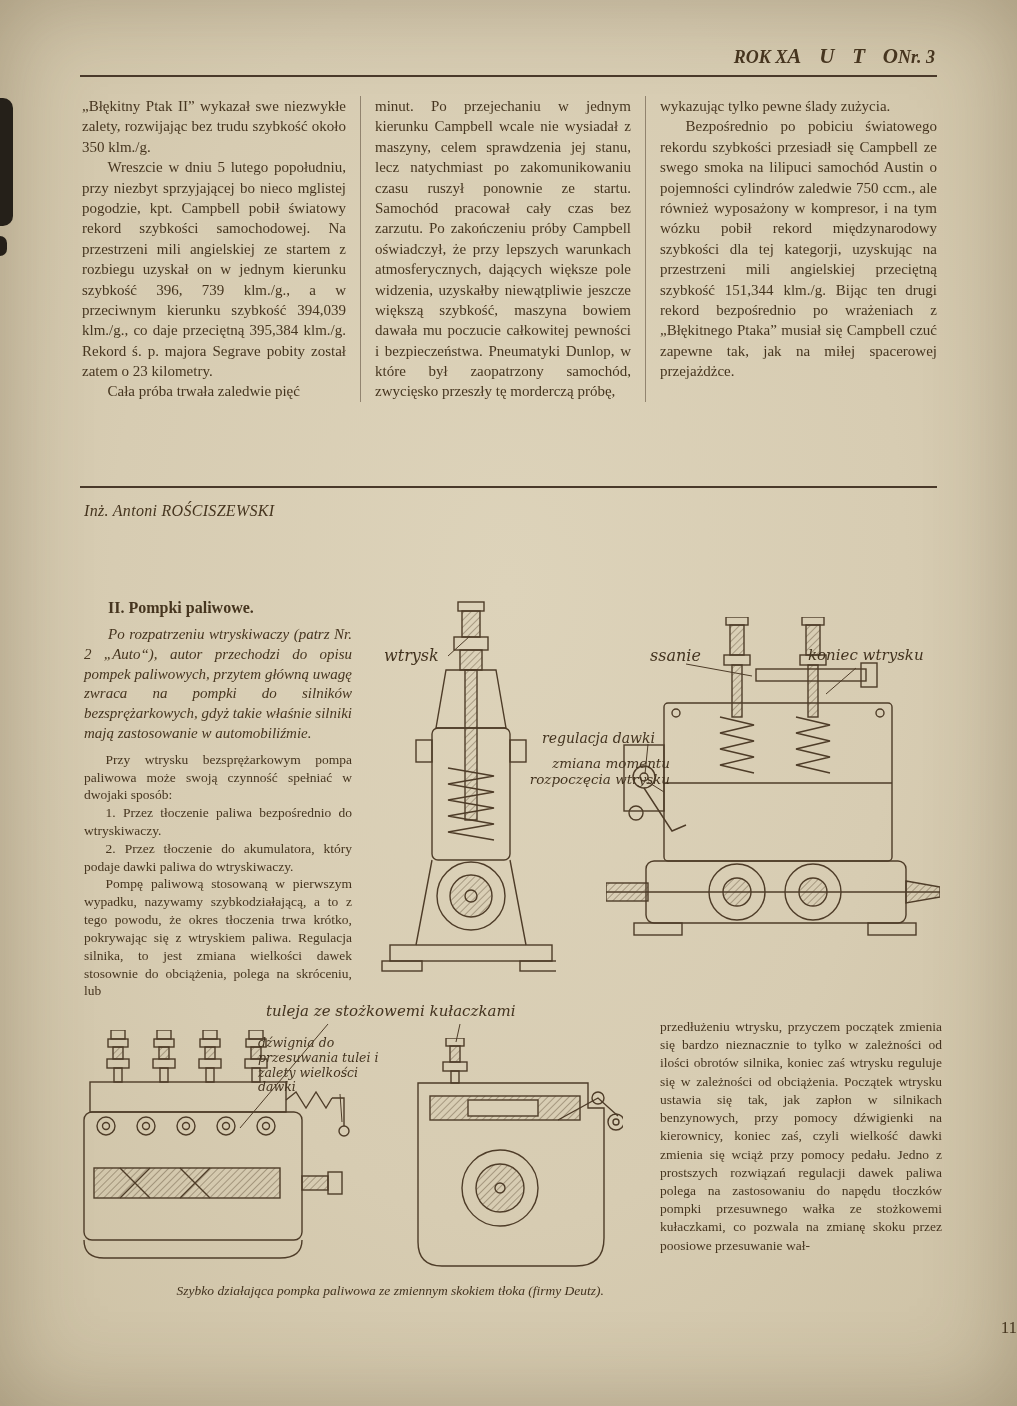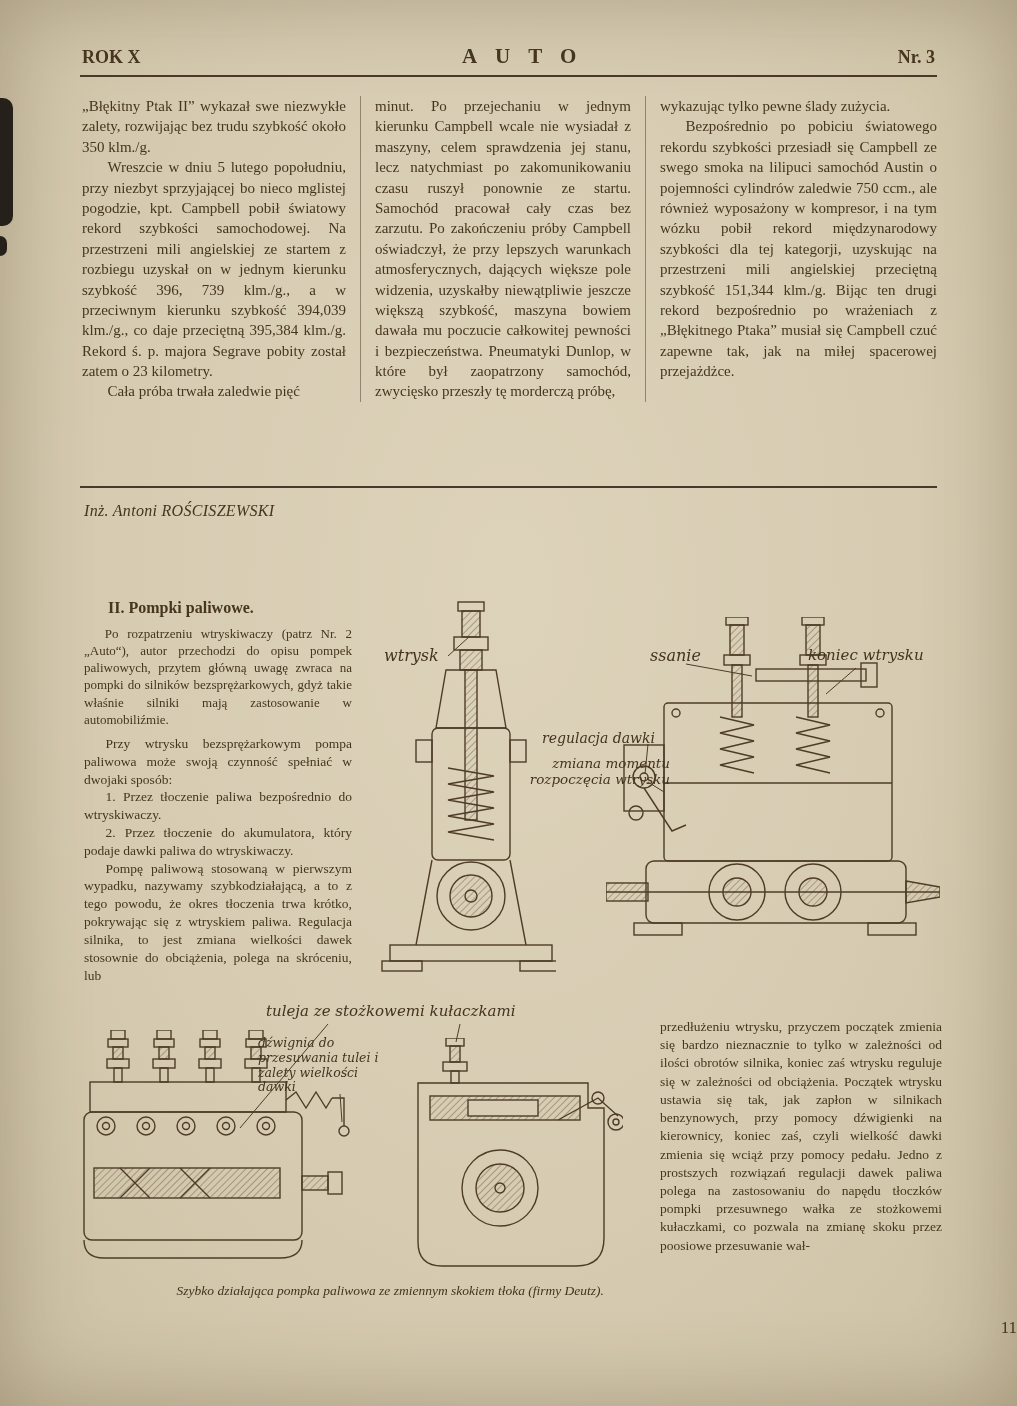--- a/index.html
+++ b/index.html
@@ -8,39 +8,39 @@
     position:relative;width:1017px;height:1406px;margin:0 auto;
     background:radial-gradient(ellipse at 50% 42%, #ddd3ba 0%, #d7ccb2 55%, #ccc0a3 100%);
     color:#46351f;
     font-family:"Liberation Serif", serif;
     overflow:hidden;
     box-shadow:inset 0 0 90px rgba(86,66,40,.33);
   }
   .rule{position:absolute;left:80px;width:857px;height:2px;background:#49392a}
   .smudge{position:absolute;background:#18130e;border-radius:0 10px 10px 0;opacity:.92}
 
-  .header{position:absolute;left:82px;top:44px;width:853px;display:flex;justify-content:space-between;align-items:baseline;font-weight:bold}
+  .header{position:absolute;left:82px;top:44px;width:853px;display:flex;justify-content:flex-end;align-items:baseline;font-style:italic;font-weight:bold}
   .header .side{font-size:18px}
   .header .auto{font-size:21px;letter-spacing:18px;margin-right:-18px}
 
   .cols{position:absolute;left:82px;top:96px;width:855px;display:flex}
   .col{padding:0 14px;text-align:justify;font-size:15px;line-height:1.36}
   .col.c1{width:278px;padding-left:0}
   .col.c2{width:285px}
   .col.c3{width:292px;padding-right:0}
   .col+.col{border-left:1px solid rgba(73,57,42,.5)}
   .col p{margin:0;text-indent:1.7em}
   .col p.noindent{text-indent:0}
 
   .author{position:absolute;left:84px;top:502px;font-size:16px;font-style:italic;letter-spacing:.3px}
   .main-title{position:absolute;left:80px;top:528px;width:857px;font-style:italic;font-size:39px;text-align:justify;text-align-last:justify;white-space:normal}
 
   .art2col{position:absolute;left:84px;top:599px;width:268px}
   .art2col .sect{font-size:16px;font-weight:bold;margin:0 0 8px 24px}
-  .art2col .lead{font-size:13px;line-height:1.32;text-align:justify;margin:0 0 7px 0}
+  .art2col .lead{font-size:15px;font-style:italic;line-height:1.32;text-align:justify;margin:0 0 7px 0}
   .art2col p{font-size:13.5px;line-height:1.32;text-align:justify;margin:0;text-indent:1.6em}
 
   .figure{position:absolute}
   .fig-bosch{left:356px;top:592px;width:584px;height:396px}
   .fig-deutz{left:78px;top:1000px;width:542px;height:283px}
   .drawing{position:absolute}
   .leaders{position:absolute;inset:0;pointer-events:none}
 
   .hand{position:absolute;font-family:"DejaVu Serif", serif;font-style:italic;color:#43331f;white-space:nowrap;font-size:15px}
   .hand.wrap{white-space:normal;line-height:1.18;font-size:13.5px}

